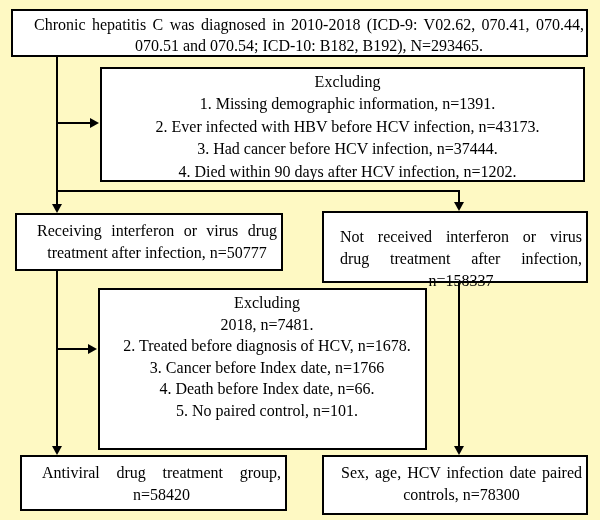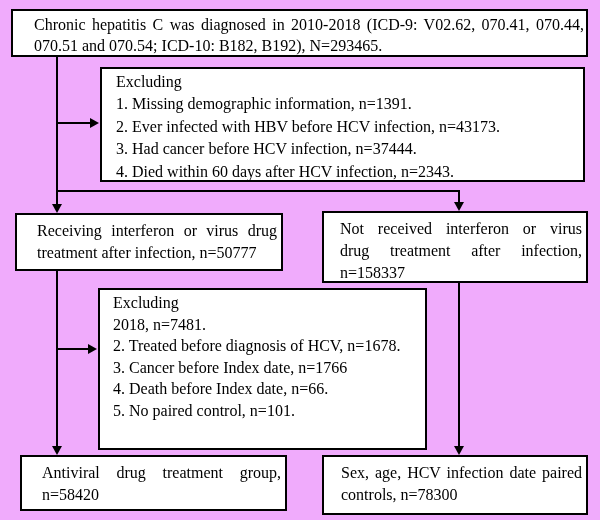--- a/index.html
+++ b/index.html
@@ -1,32 +1,32 @@
 <!DOCTYPE html>
 <html><head>
 <meta charset="utf-8">
 <style>
   html, body { margin: 0; padding: 0; background: #ffffff; }
   #canvas {
     position: relative;
     width: 600px;
     height: 520px;
-    background: #f0abfc;
+    background: #fef9c3;
     font-family: "Liberation Serif", serif;
     color: #000000;
     overflow: hidden;
   }
   .box {
     position: absolute;
     box-sizing: border-box;
     border: 2px solid #000000;
     background: #ffffff;
     font-size: 16px;
   }
-  .line { white-space: nowrap; }
+  .line { white-space: nowrap; text-align: center; }
   .jline {
     white-space: normal;
     text-align: justify;
     text-align-last: justify;
   }
   .hline, .vline { position: absolute; background: #000000; }
   .arr-d {
     position: absolute; width: 0; height: 0;
     border-left: 5px solid transparent;
     border-right: 5px solid transparent;
@@ -47,29 +47,29 @@
   <div class="box" style="left:11px; top:9px; width:577px; height:48px; padding:3px 2px 0 21px; line-height:21px;">
     <div class="line jline">Chronic hepatitis C was diagnosed in 2010-2018 (ICD-9: V02.62, 070.41, 070.44,</div>
     <div class="line">070.51 and 070.54; ICD-10: B182, B192), N=293465.</div>
   </div>
 
   <div class="box" style="left:100px; top:67px; width:485px; height:115px; padding:2px 4px 0 14px; line-height:22.4px;">
     <div class="line">Excluding</div>
     <div class="line">1. Missing demographic information, n=1391.</div>
     <div class="line">2. Ever infected with HBV before HCV infection, n=43173.</div>
     <div class="line">3. Had cancer before HCV infection, n=37444.</div>
-    <div class="line">4. Died within 60 days after HCV infection, n=2343.</div>
+    <div class="line">4. Died within 90 days after HCV infection, n=1202.</div>
   </div>
 
   <div class="box" style="left:15px; top:213px; width:268px; height:58px; padding:5px 4px 0 20px; line-height:22px;">
     <div class="line jline">Receiving interferon or virus drug</div>
     <div class="line">treatment after infection, n=50777</div>
   </div>
 
-  <div class="box" style="left:322px; top:211px; width:266px; height:72px; padding:5px 4px 0 16px; line-height:22px;">
+  <div class="box" style="left:322px; top:211px; width:266px; height:72px; padding:13px 4px 0 16px; line-height:22px;">
     <div class="line jline">Not received interferon or virus</div>
     <div class="line jline">drug treatment after infection,</div>
     <div class="line">n=158337</div>
   </div>
 
   <div class="box" style="left:98px; top:288px; width:329px; height:162px; padding:2px 4px 0 13px; line-height:21.5px;">
     <div class="line">Excluding</div>
     <div class="line">2018, n=7481.</div>
     <div class="line">2. Treated before diagnosis of HCV, n=1678.</div>
     <div class="line">3. Cancer before Index date, n=1766</div>

